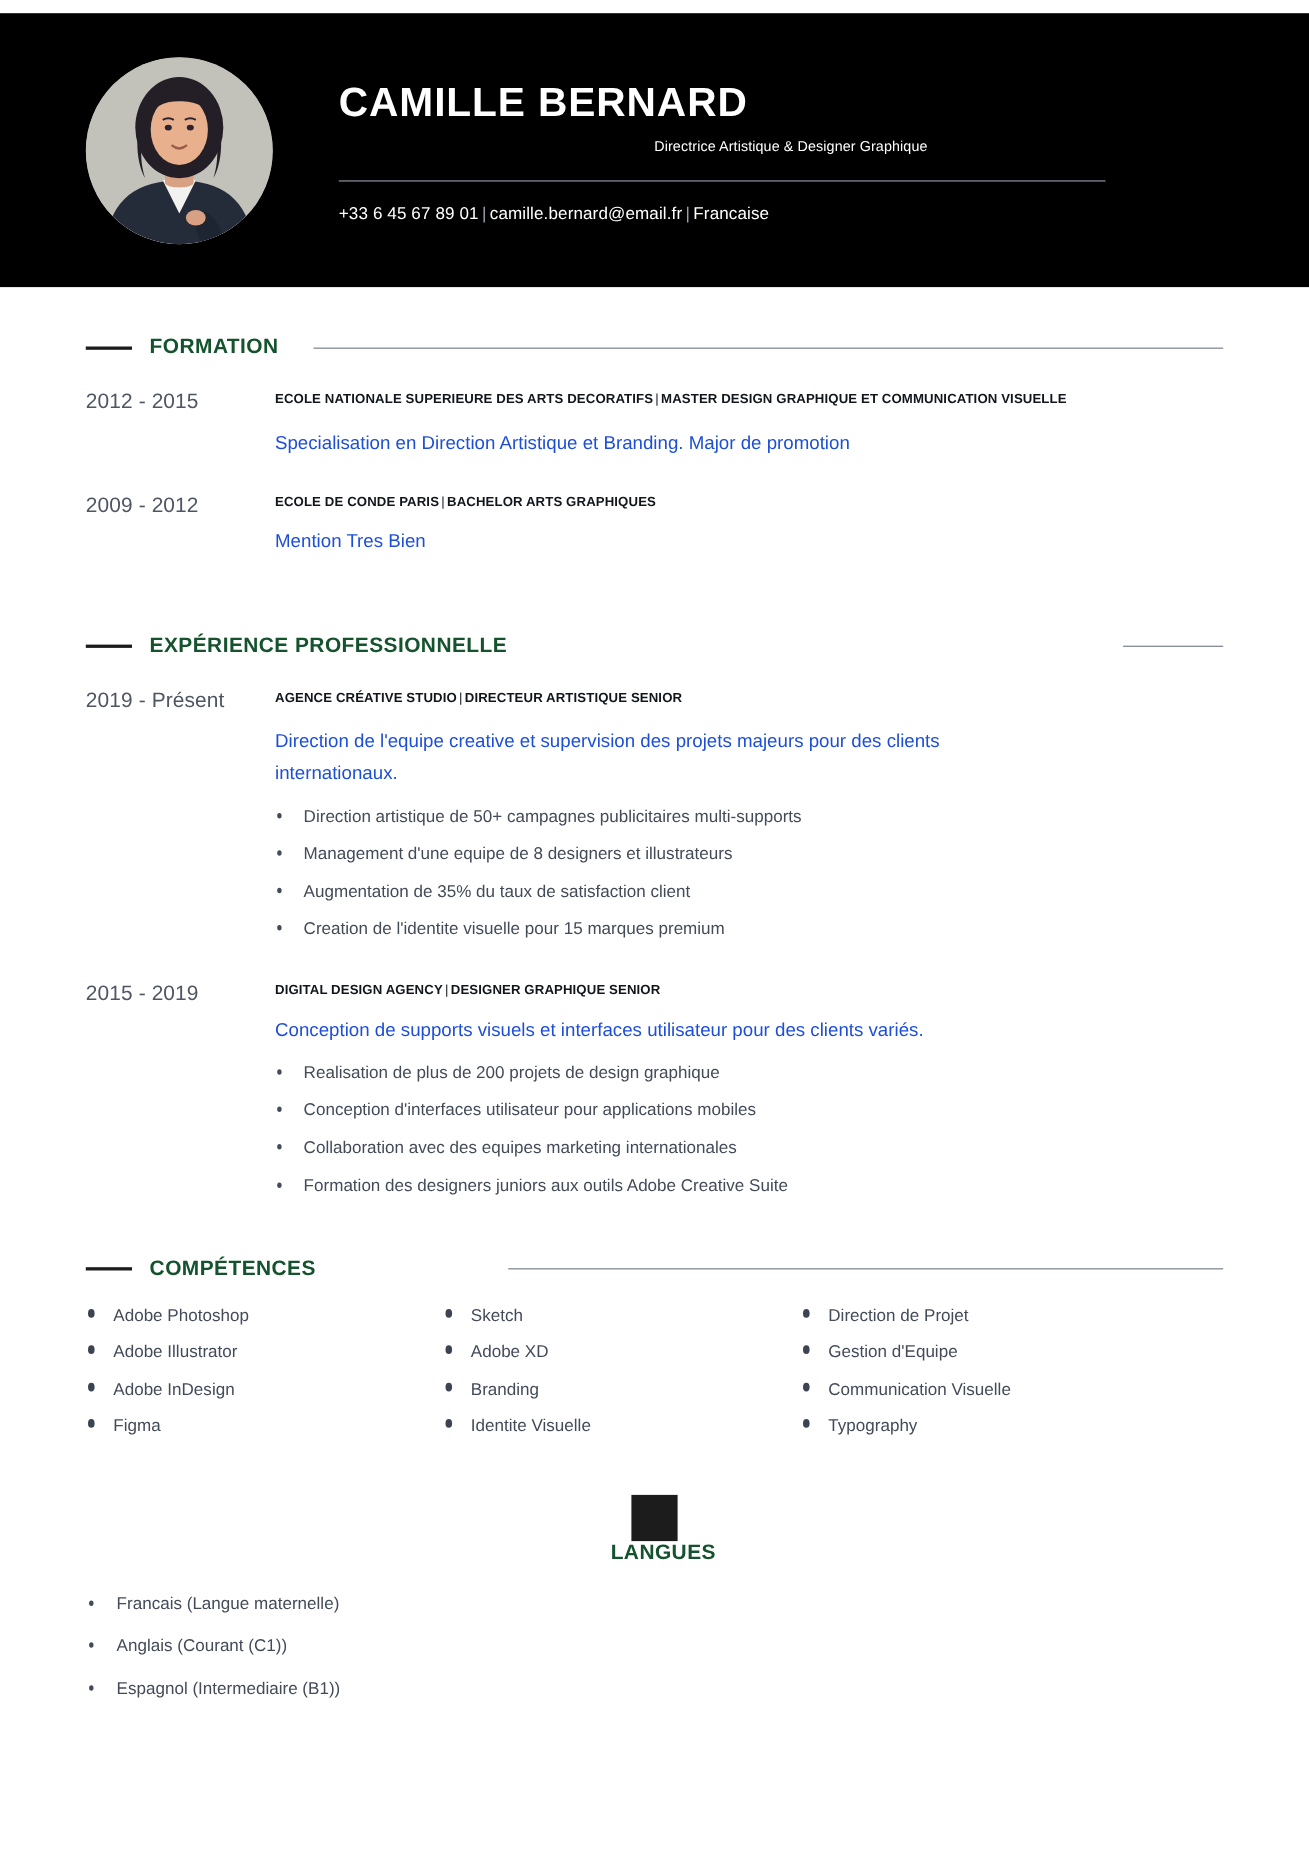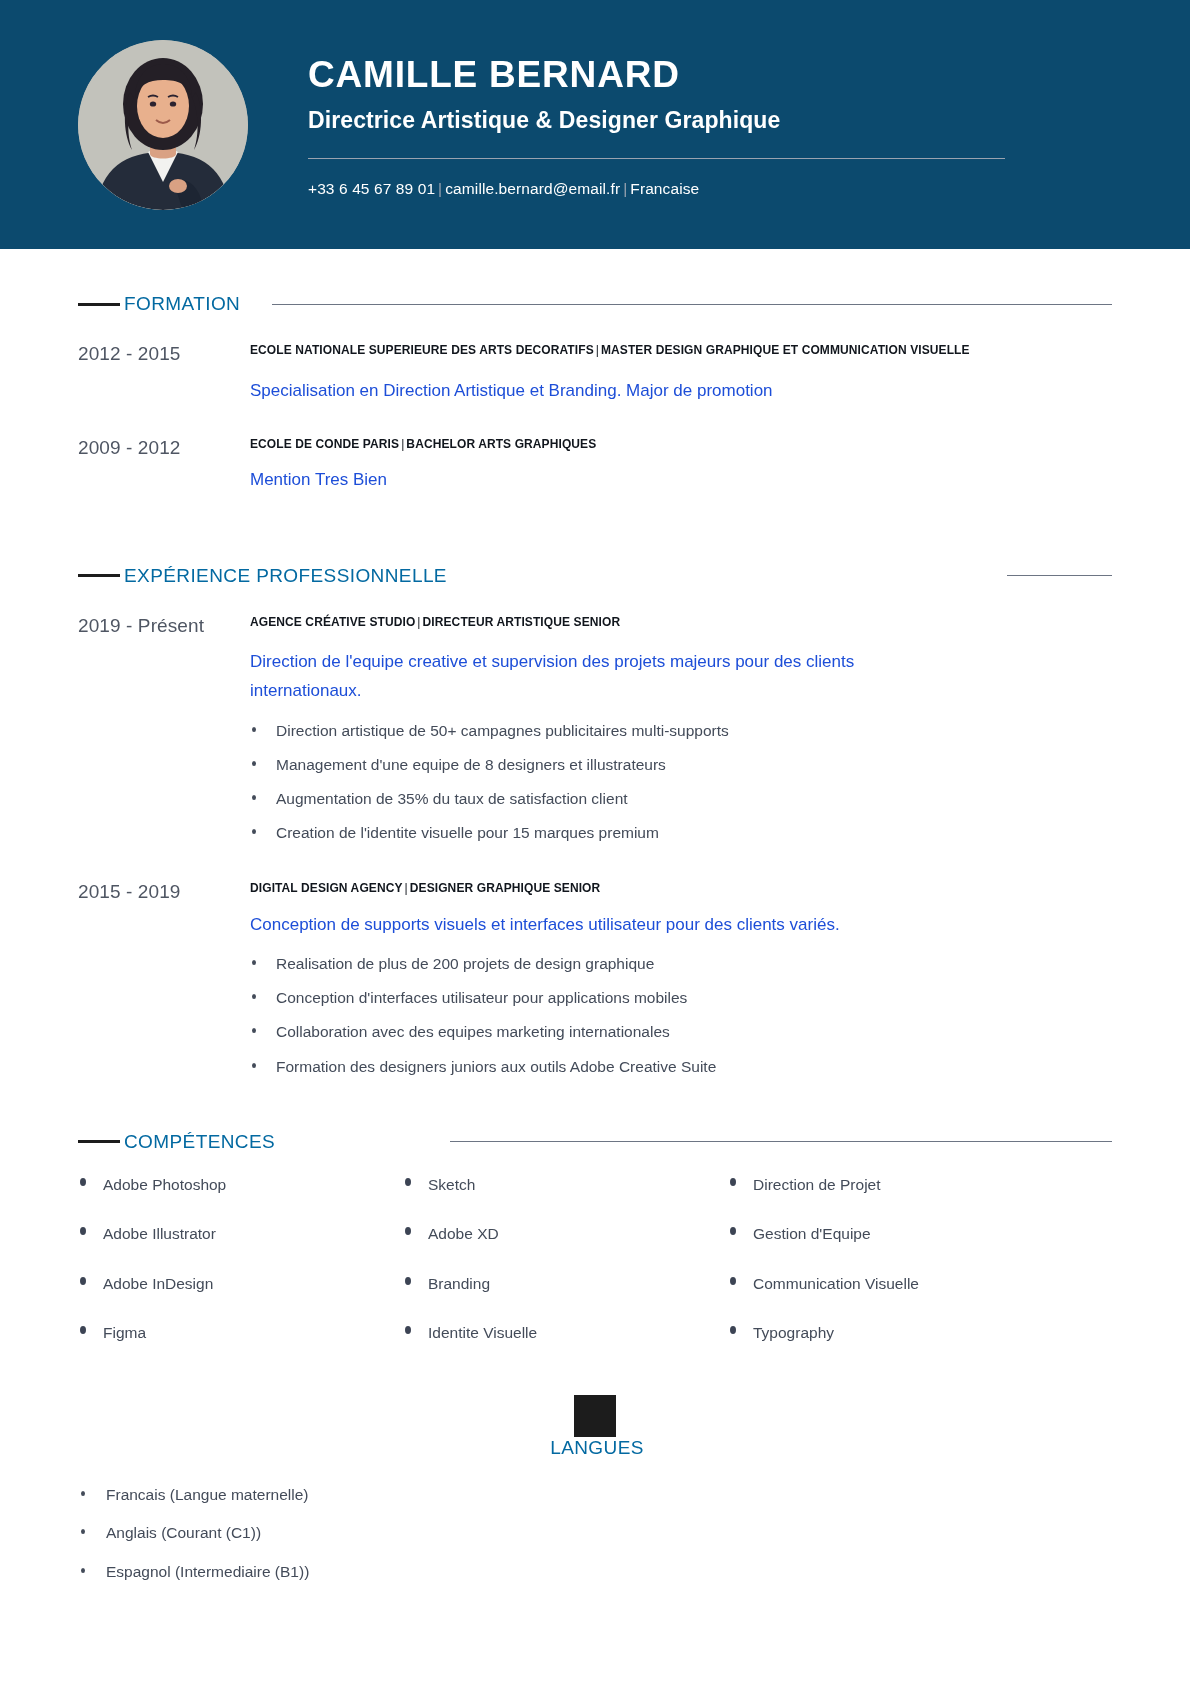--- a/index.html
+++ b/index.html
@@ -12,26 +12,27 @@
   .page {
     position: relative;
     width: 1190px;
     height: 1684px;
     background: #ffffff;
     overflow: hidden;
   }
 
   
   .header {
-    background: #0c4a6e;
+    background: #000000;
     height: 249px;
     display: flex;
     align-items: center;
     padding-left: 78px;
     padding-right: 60px;
+    margin-top: 12px;
   }
   .avatar-wrap {
     width: 170px;
     height: 170px;
     border-radius: 50%;
     overflow: hidden;
     flex: 0 0 170px;
     background: #bdbdb6;
     position: relative;
   }
@@ -44,24 +45,25 @@
   }
   .name {
     color: #ffffff;
     font-size: 37px;
     font-weight: bold;
     letter-spacing: 0.8px;
     line-height: 1.08;
   }
   .role {
     color: #ffffff;
-    font-size: 23px;
-    font-weight: bold;
+    font-size: 13px;
+    font-weight: normal;
     margin-top: 13px;
     letter-spacing: 0.1px;
+    text-align: center;
   }
   .head-rule {
     height: 1px;
     background: #9aa3b0;
     margin-top: 24px;
     margin-bottom: 21px;
     width: 697px;
   }
   .contact {
     color: #ffffff;
@@ -80,24 +82,24 @@
     margin-bottom: 26px;
   }
   .sec-dash {
     width: 42px;
     height: 3px;
     background: #1c1c1c;
     flex: 0 0 42px;
   }
   .sec-title {
     font-size: 19px;
-    font-weight: normal;
-    color: #0369a1;
+    font-weight: bold;
+    color: #14532d;
     letter-spacing: 0.4px;
-    margin-left: 4px;
+    margin-left: 16px;
     white-space: nowrap;
   }
   .sec-line {
     height: 1px;
     background: #6d7584;
     flex: 1 1 auto;
     margin-left: 32px;
   }
   .sec-line.exp { margin-left: 560px; }
 
@@ -145,21 +147,21 @@
     border-radius: 50%;
     background: #434b59;
   }
   .entry.gap { margin-top: 30px; }
   .entry.gap2 { margin-top: 22px; }
 
   
   .skills-grid {
     display: grid;
     grid-template-columns: 325px 325px 1fr;
-    row-gap: 16px;
+    row-gap: 0px;
     margin-top: -2px;
   }
   .skill {
     font-size: 15.5px;
     color: #434b59;
     line-height: 1.0;
     padding: 0 0 18px 25px;
     position: relative;
   }
   .skill::before {

